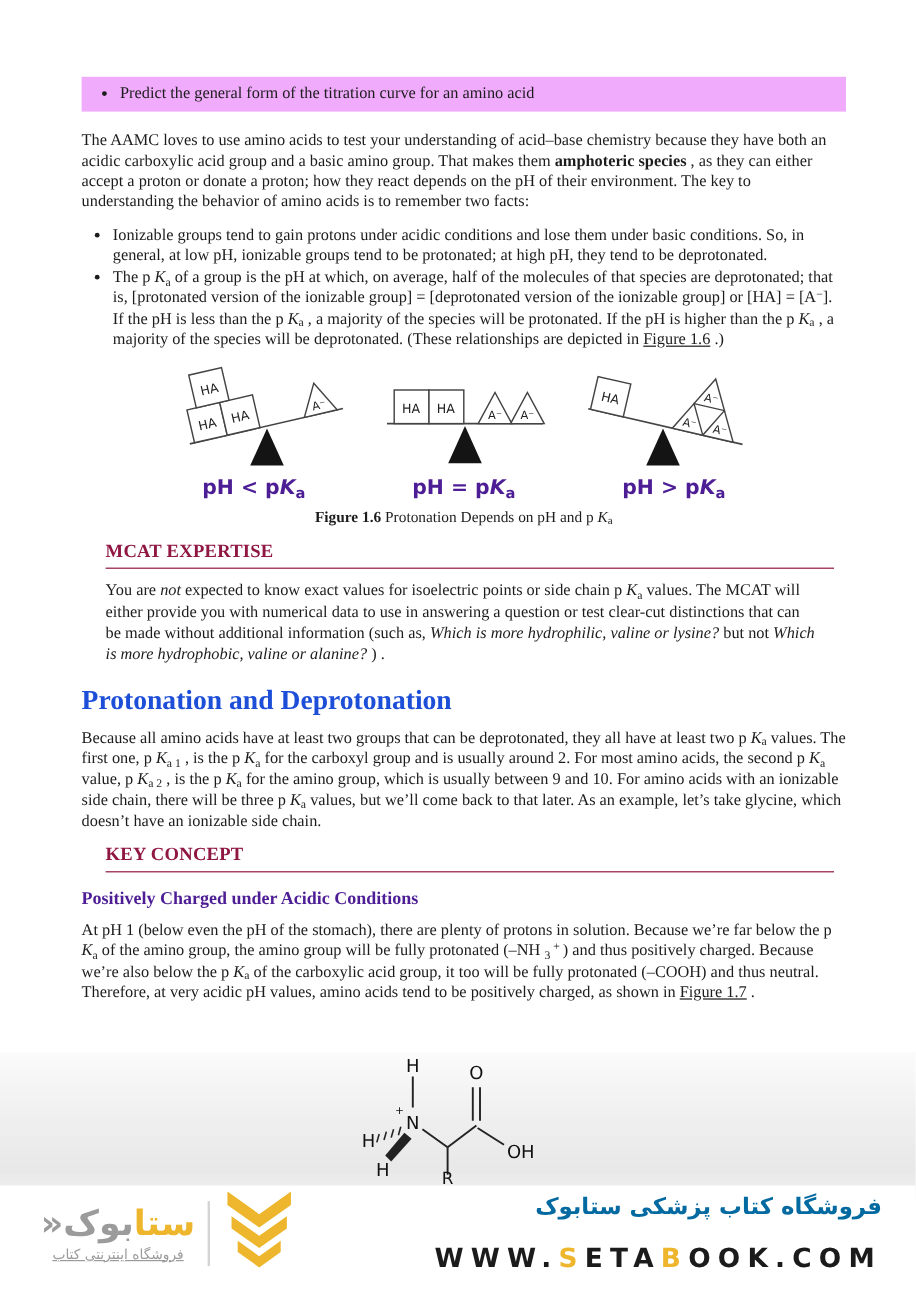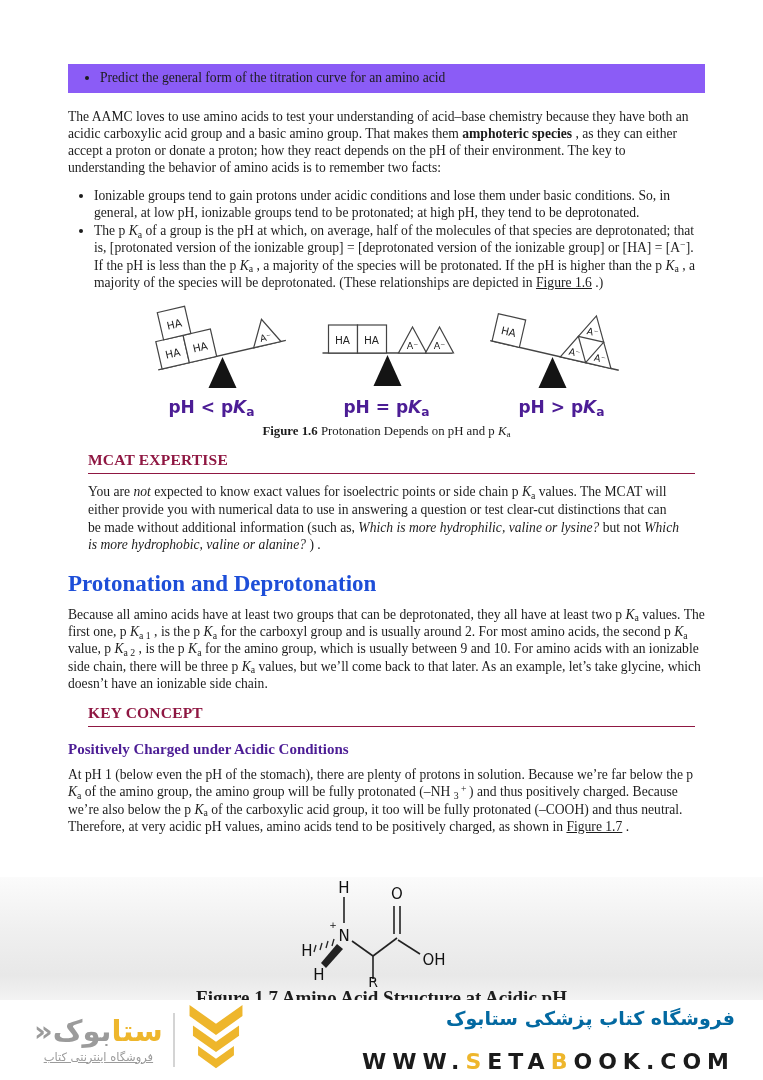--- a/index.html
+++ b/index.html
@@ -4,21 +4,21 @@
 <style>
   html,body{margin:0;padding:0;}
   body{
     width:763px;height:1080px;background:#ffffff;overflow:hidden;position:relative;
     font-family:"Liberation Serif", serif;color:#1c1c1c;
   }
   .page{position:absolute;inset:0;}
   .content{padding:64px 58px 0 68px;}
 
   
-  .objectives{background:#8b5cf6;padding:5px 10px 6px 10px;margin-bottom:15px;}
+  .objectives{background:#f0abfc;padding:5px 10px 6px 10px;margin-bottom:15px;}
   .objectives ul{margin:0;padding-left:22px;}
   .objectives li{font-size:13.6px;line-height:1.3;}
 
   p.body{font-size:13.6px;line-height:1.27;margin:0 0 10px 0;text-align:left;}
   ul.facts{margin:0 0 4px 0;padding-left:26px;font-size:13.6px;line-height:1.27;}
   ul.facts li{margin-bottom:1px;}
 
   sub{font-size:0.72em;line-height:0;position:relative;vertical-align:baseline;bottom:-0.25em;}
   sup{font-size:0.72em;line-height:0;position:relative;vertical-align:baseline;top:-0.45em;}
   .ref-link{text-decoration:underline;cursor:pointer;}
@@ -46,21 +46,21 @@
   .fig17wrap{
     position:absolute;left:0;right:0;bottom:80px;height:123px;
     background:linear-gradient(180deg,#fbfbfb 0%,#efefef 45%,#e8e8e8 80%,#f3f3f3 100%);
     text-align:center;overflow:hidden;
   }
   .fig17wrap svg{display:block;margin:0 auto;}
   .fig17cap{font-size:19px;margin-top:0;font-weight:bold;}
 
   
   .footer{
-    position:absolute;left:0;right:0;bottom:0;height:80px;background:#ffffff;
+    position:absolute;left:0;right:0;bottom:12px;height:80px;background:#ffffff;
     display:flex;align-items:center;justify-content:space-between;
     font-family:"DejaVu Sans", sans-serif;
   }
   .logo{display:flex;align-items:center;gap:10px;margin-left:34px;}
   .wordmark-block{text-align:right;}
   .wordmark{font-size:29px;font-weight:bold;line-height:1;display:block;}
   .wm-y{color:#eeb62c;}
   .wm-g{color:#9b9b9b;}
   .tagline{display:block;color:#9b9b9b;font-size:11.5px;margin-top:4px;text-align:center;text-decoration:underline;}
   .divider{width:2px;height:54px;background:#d4d4d4;}

